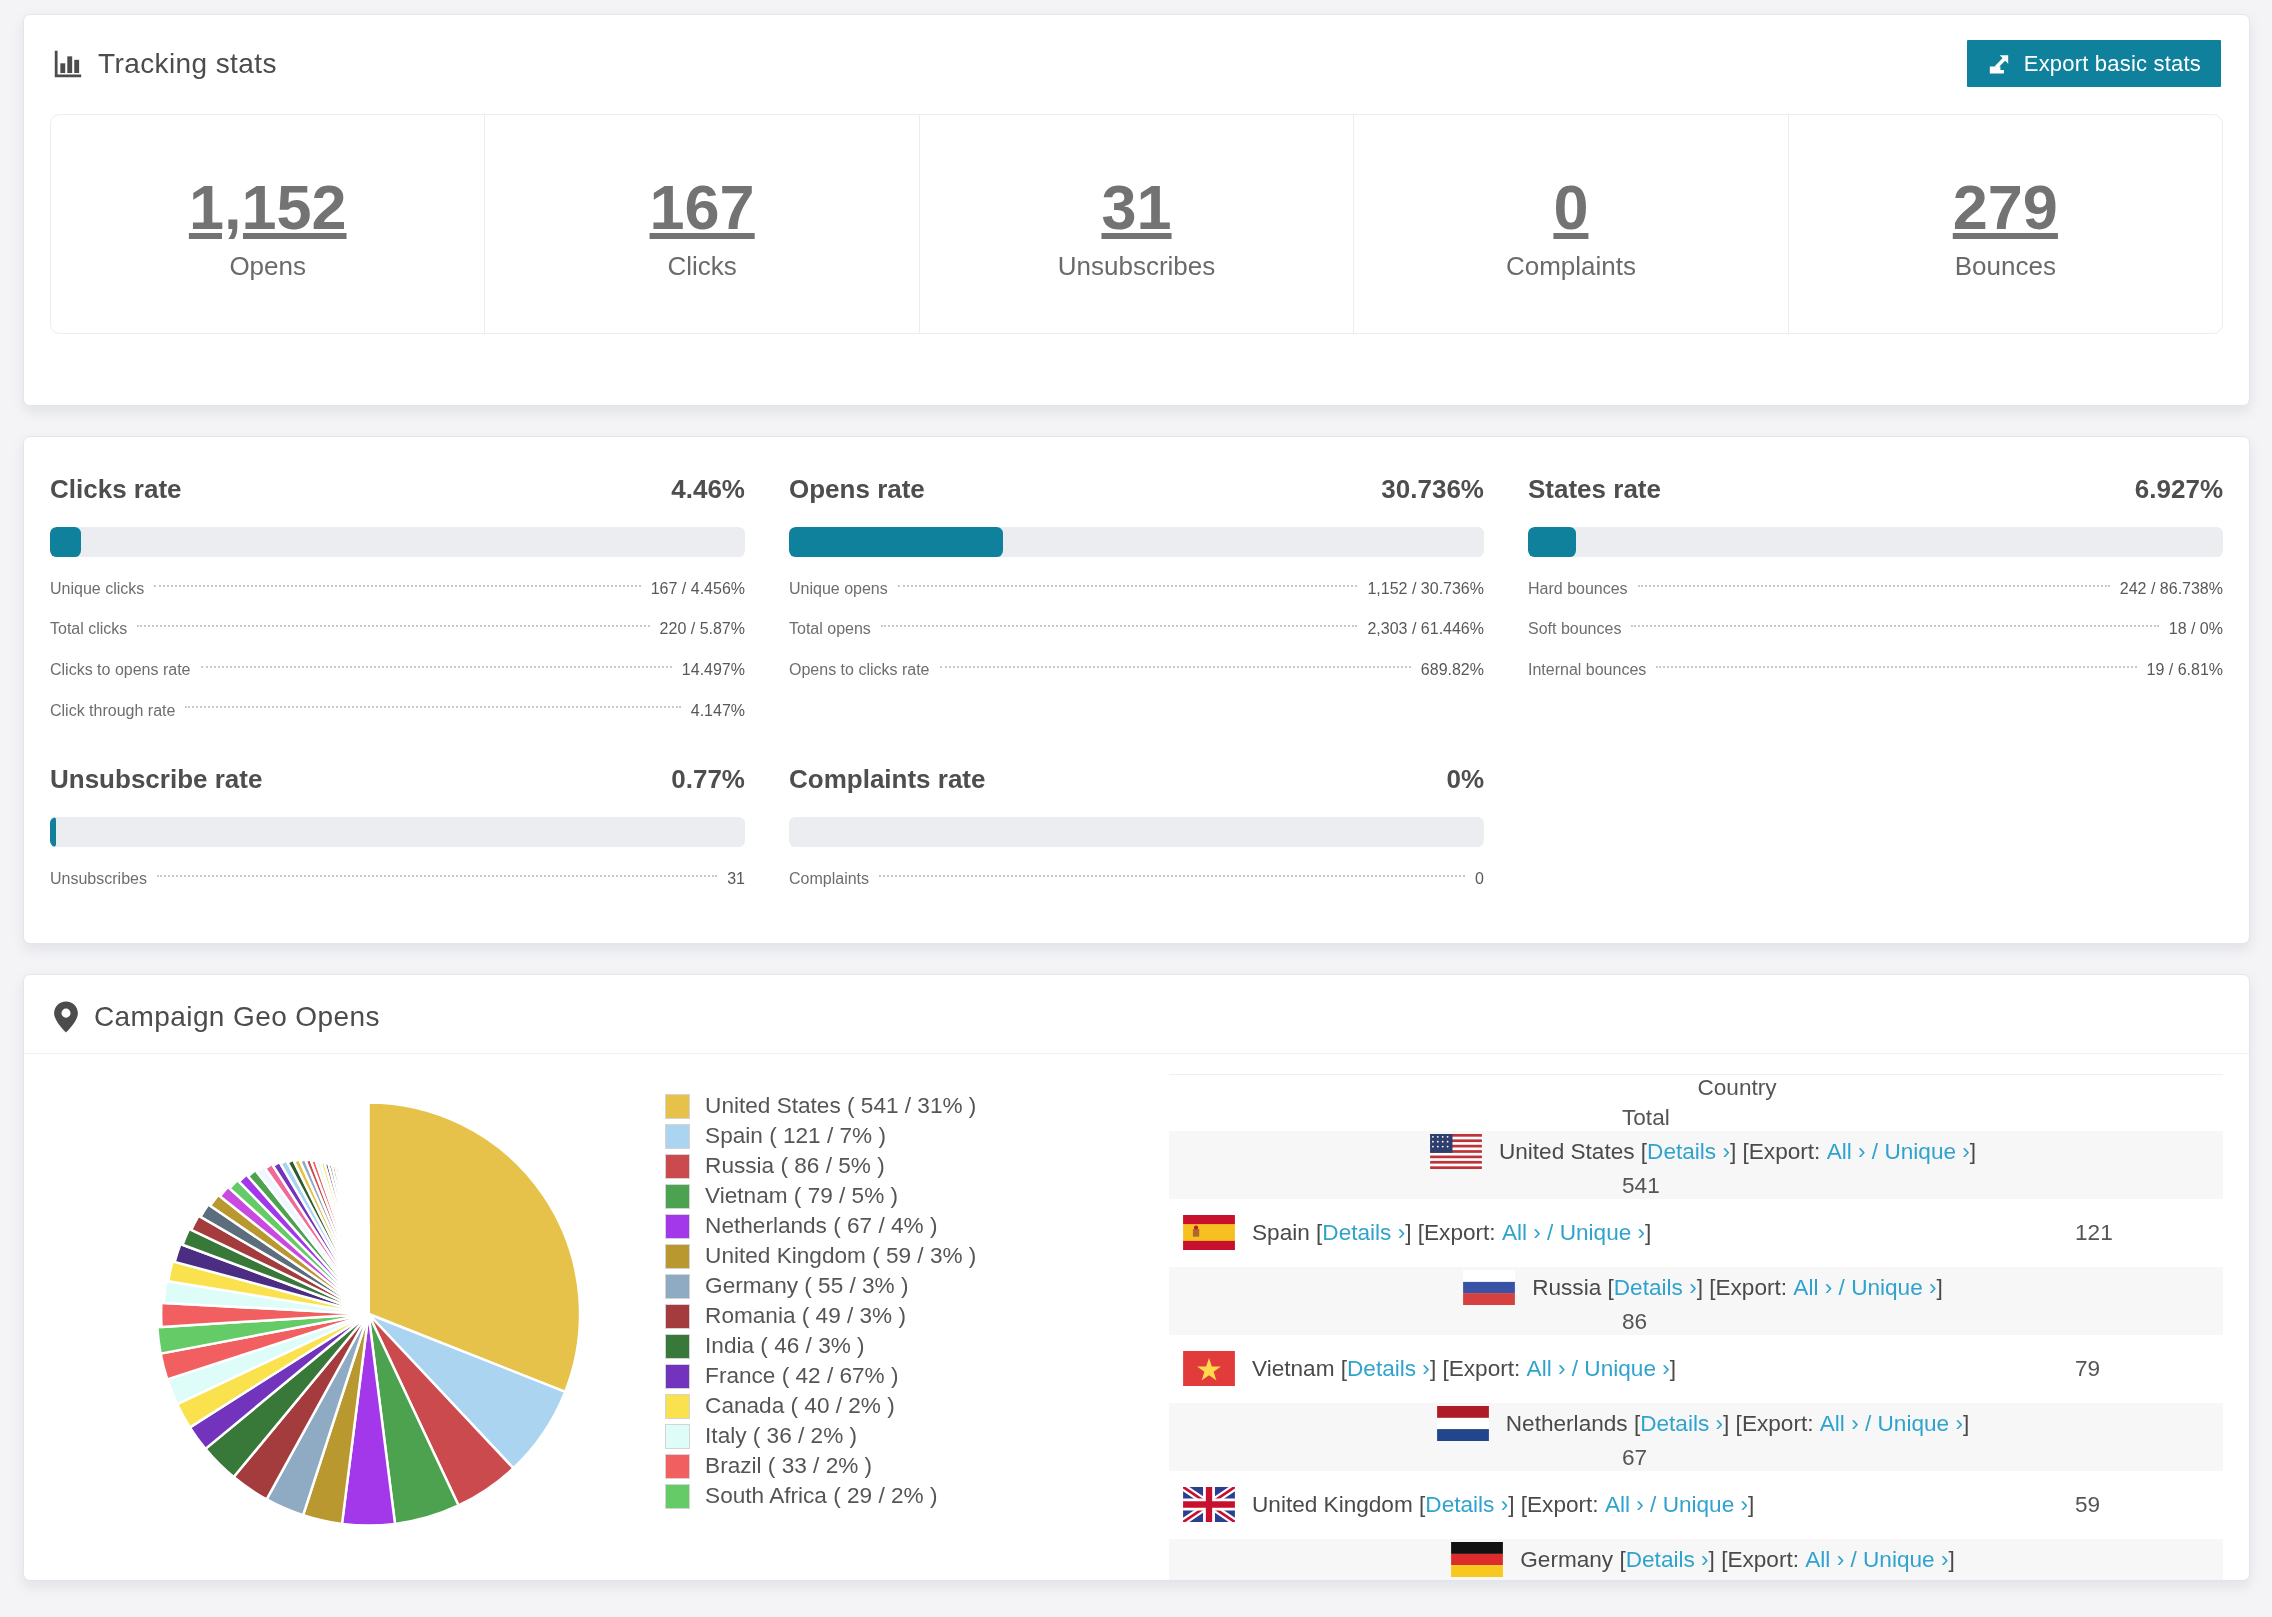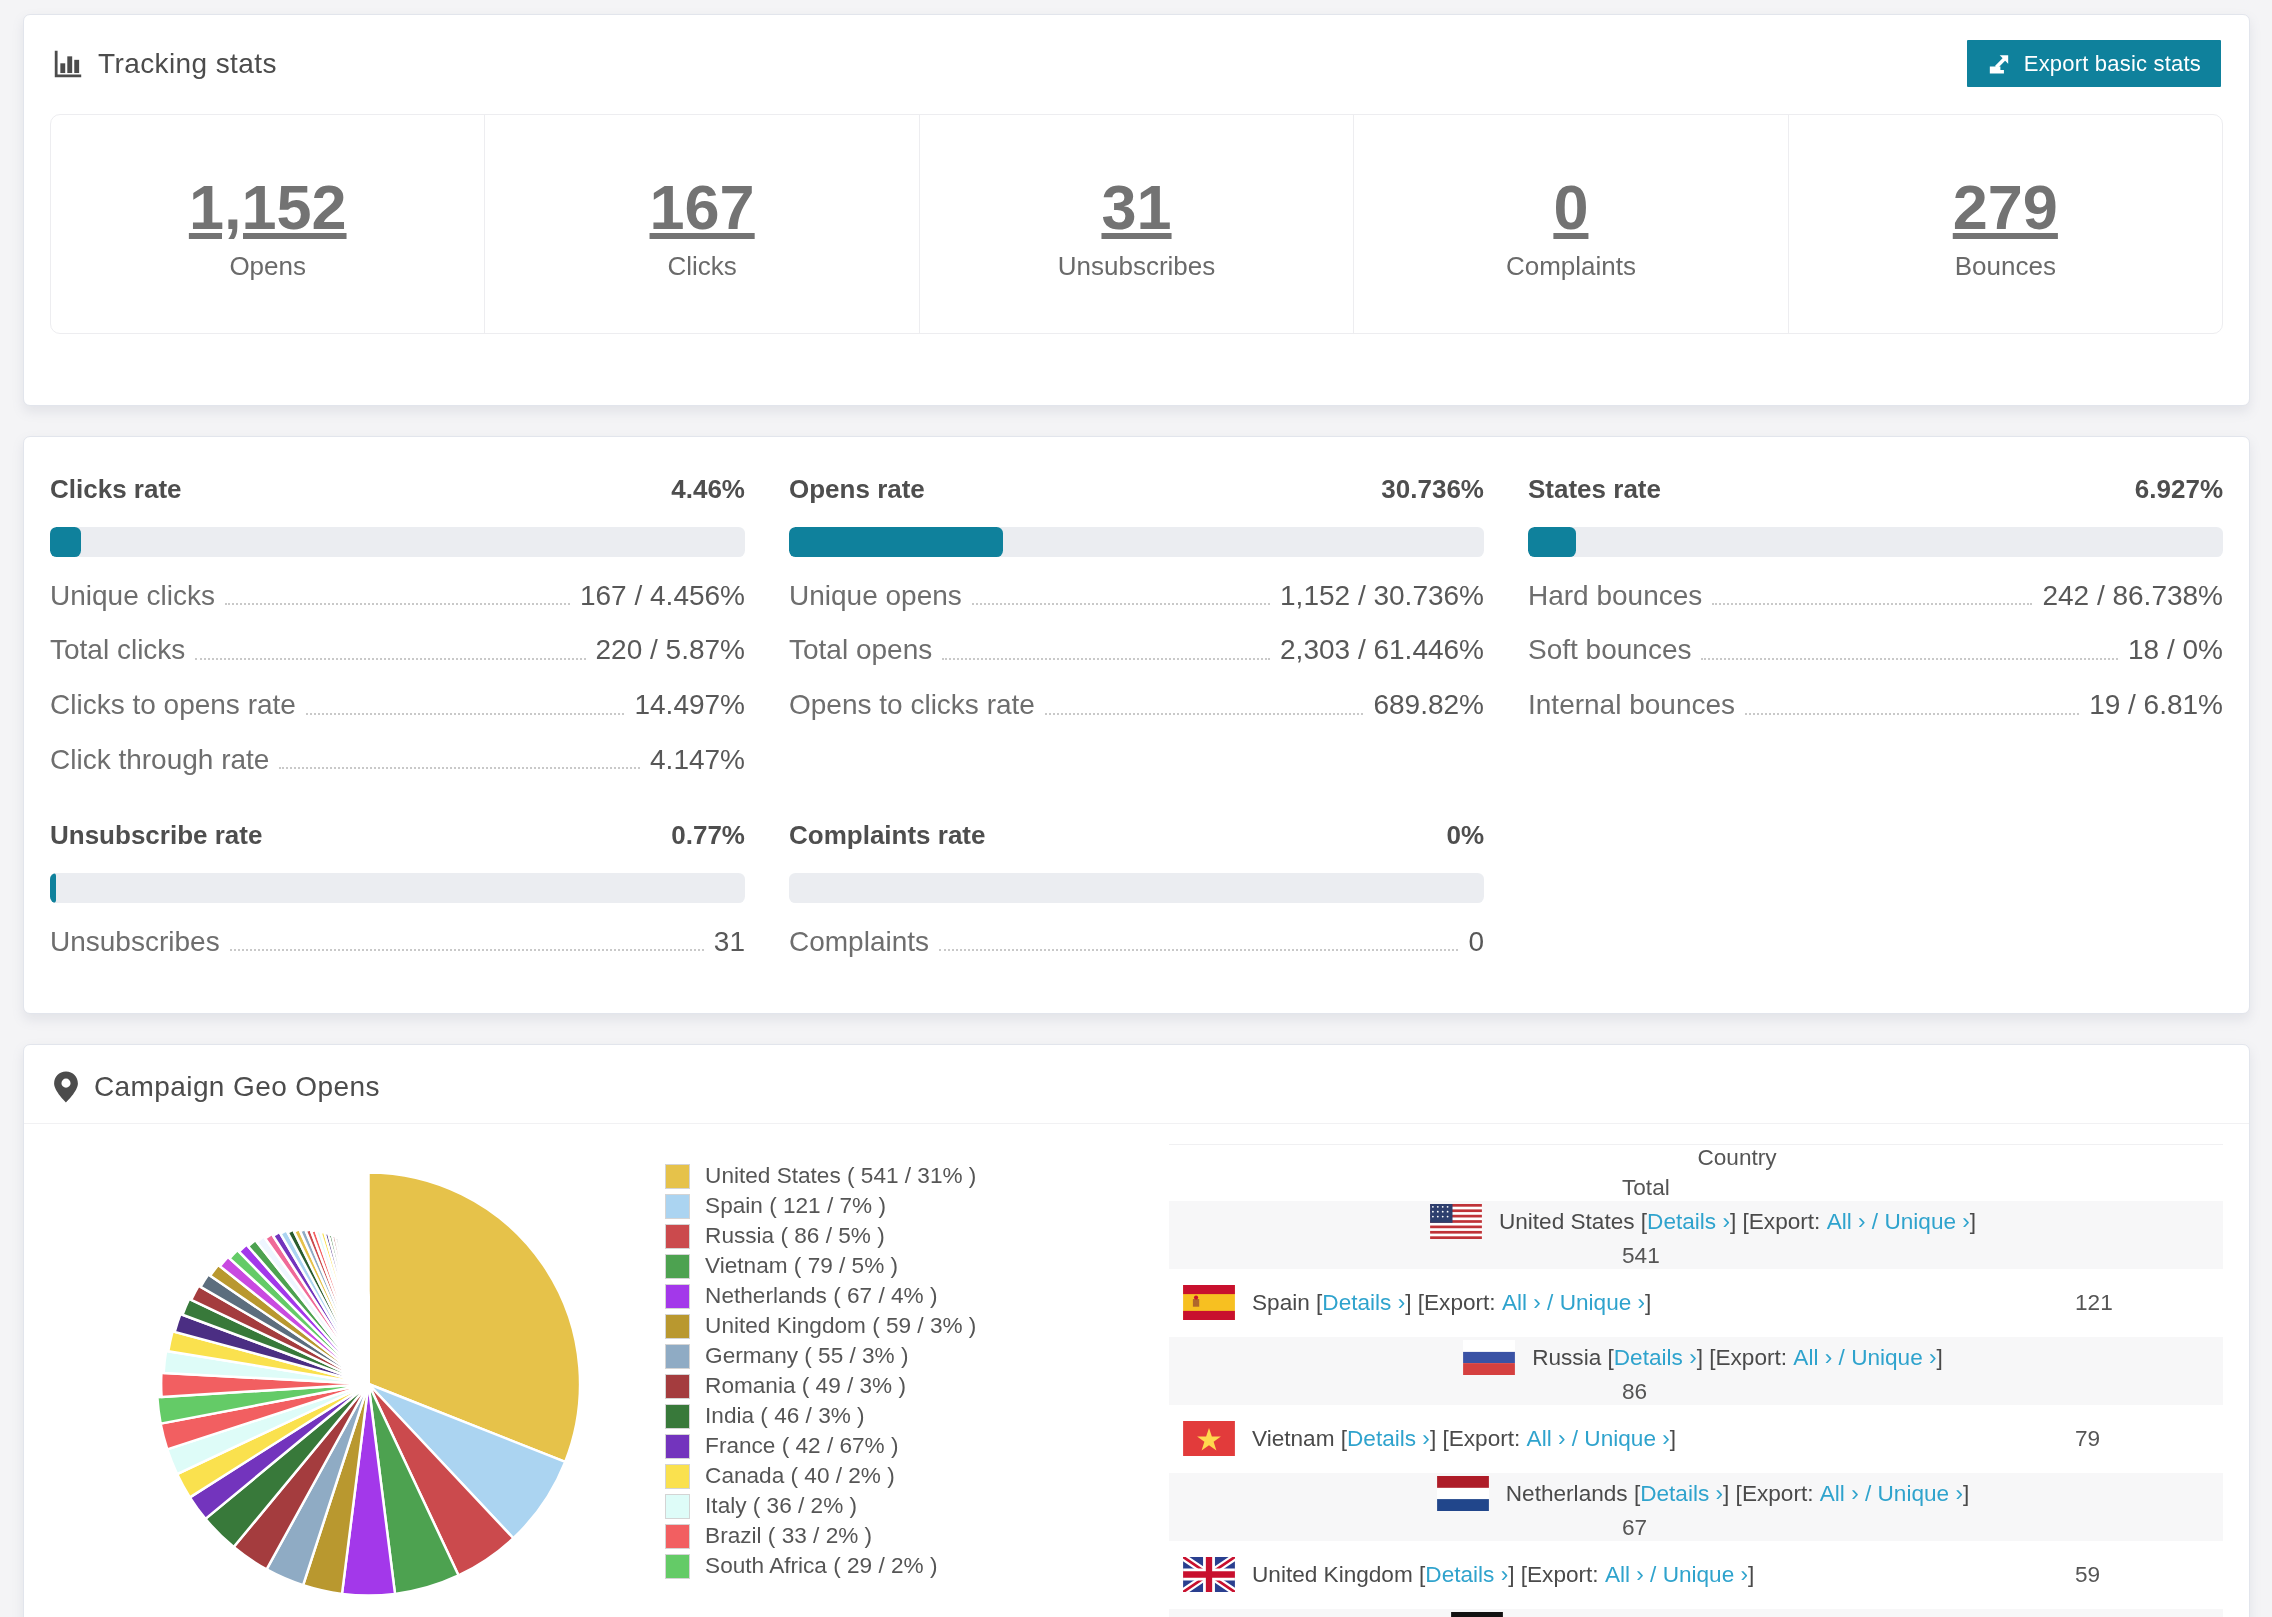--- a/index.html
+++ b/index.html
@@ -32,21 +32,21 @@
   .stat-cell:last-child{border-right:none;}
   .stat-value{font-size:63px;font-weight:700;color:#737373;line-height:1;text-decoration:underline;}
   .stat-label{font-size:26px;color:#6a6a6a;margin-top:11.3px;}
   
   .rates-card{margin-bottom:30px;}
   .rates-grid{display:grid;grid-template-columns:1fr 1fr 1fr;column-gap:40px;row-gap:68px;padding:37px 26px 55px;gap:44px;}
   .rate-head{display:flex;justify-content:space-between;align-items:baseline;}
   .rate-name,.rate-val{font-size:26px;font-weight:700;color:#4e4e4e;}
   .bar{height:30px;background:#ebedf1;border-radius:6.4px;margin-top:22.6px;overflow:hidden;}
   .bar-fill{height:100%;background:#0f819c;border-radius:6.4px;}
-  .kv{display:flex;align-items:flex-end;font-size:28px;margin-top:22.6px;}
+  .kv{display:flex;align-items:center;font-size:16px;margin-top:22.6px;}
   .kv:first-of-type{margin-top:41px;}
   .kv .k{color:#6e6e6e;white-space:nowrap;}
   .kv .dots{flex:1;margin:0 10px 6.4px;border-bottom:2.1px dotted #c9c9c9;}
   .kv .v{color:#585858;white-space:nowrap;}
   
   .geo-card{height:605px;overflow:hidden;}
   .geo-head{border-bottom:1.4px solid #f1f1f3;}
   .geo-body{display:flex;padding:20px 26px 0;}
   .pie-wrap{flex:none;width:457px;margin:7px 0 0 90px;}
   .legend{list-style:none;margin:15.5px 0 0 68px;padding:0;width:347px;flex:none;}

